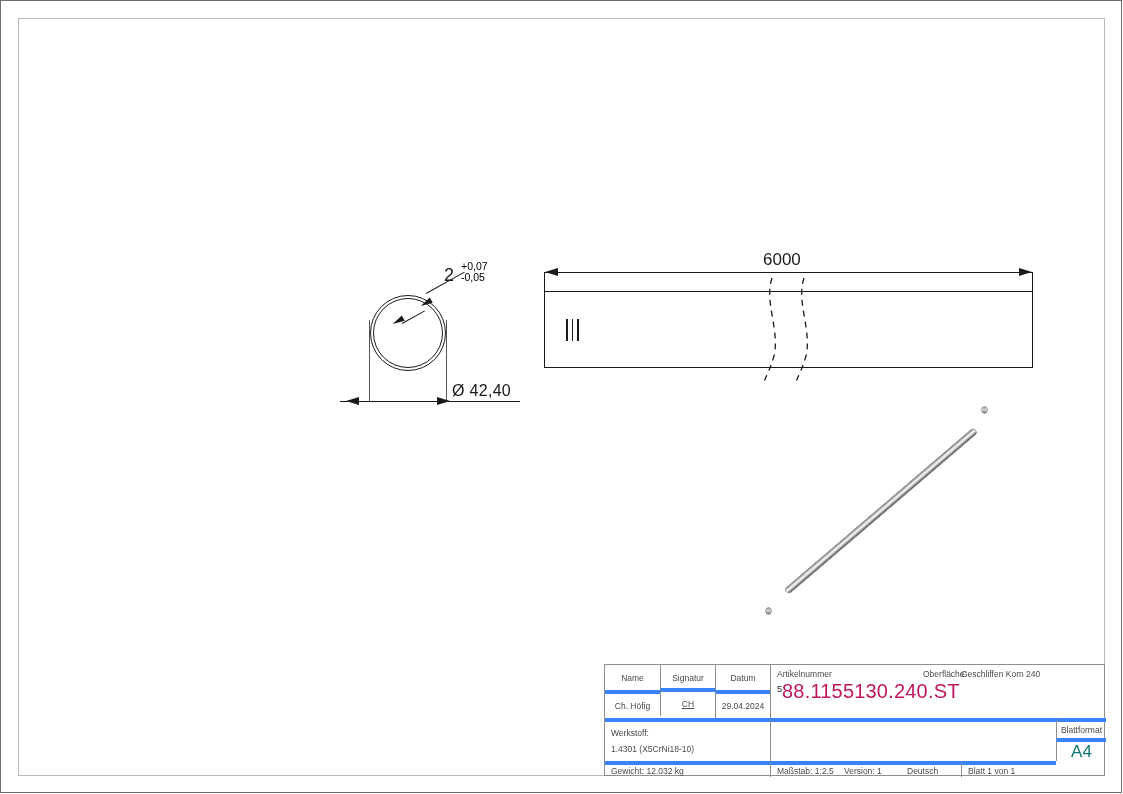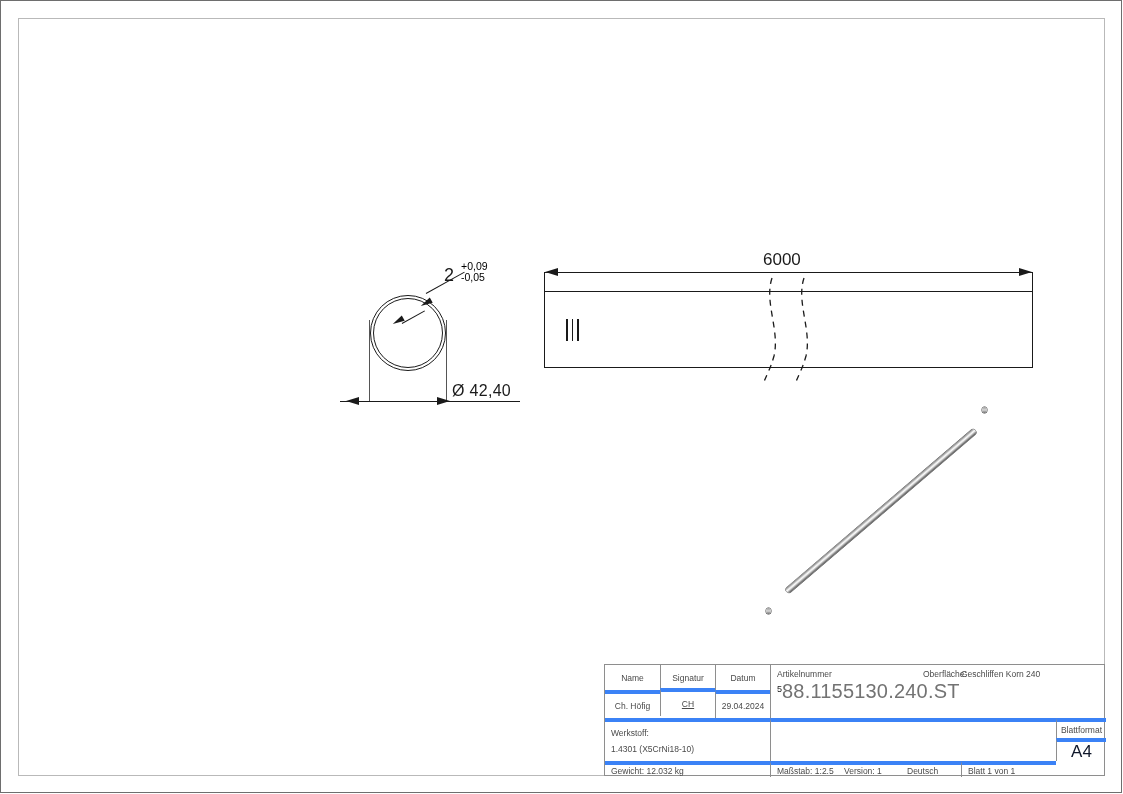--- a/index.html
+++ b/index.html
@@ -119,22 +119,22 @@
   }
   #title-block .cell{position:absolute;box-sizing:border-box;}
   #title-block .bl{border-left:1px solid #8e8e8e;}
   #title-block .bt{border-top:4px solid #3b82f6;}
   .tb-lbl{font-size:8.5px;color:#4a4a4a;}
   .tb-val{font-size:8.5px;color:#4a4a4a;}
   .ctr{display:flex;align-items:center;justify-content:center;}
   .lft{display:flex;align-items:center;padding-left:6px;}
 
   .art-sup{font-size:9px;vertical-align:super;color:#1a1a1a;}
-  .art-num{font-size:20px;color:#737373;letter-spacing:.2px;}
-  .a4{font-size:17px;color:#0f172a;text-align:center;}
+  .art-num{font-size:20px;color:#be185d;letter-spacing:.2px;}
+  .a4{font-size:17px;color:#0f766e;text-align:center;}
 </style>
 </head>
 <body>
 
 <div id="sheet">
 
   <div class="page-border"></div>
   <div class="draw-frame"></div>
 
   <div id="front-view">
@@ -148,21 +148,21 @@
     <div class="arrowR"></div>
     <div class="txt dia-text">Ø 42,40</div>
 
     <div class="leader"></div>
     <div class="leader-arrow"></div>
     <div class="leader-tail"></div>
     <div class="leader-arrow2"></div>
 
     <div class="txt thk-val">2</div>
     <div class="tol-box">
-      <div>+0,09</div>
+      <div>+0,07</div>
       <div>-0,05</div>
     </div>
   </div>
 
   <div id="side-view">
     <div class="len-ext-l"></div>
     <div class="len-ext-r"></div>
     <div class="len-dim-line"></div>
     <div class="len-arrL"></div>
     <div class="len-arrR"></div>

